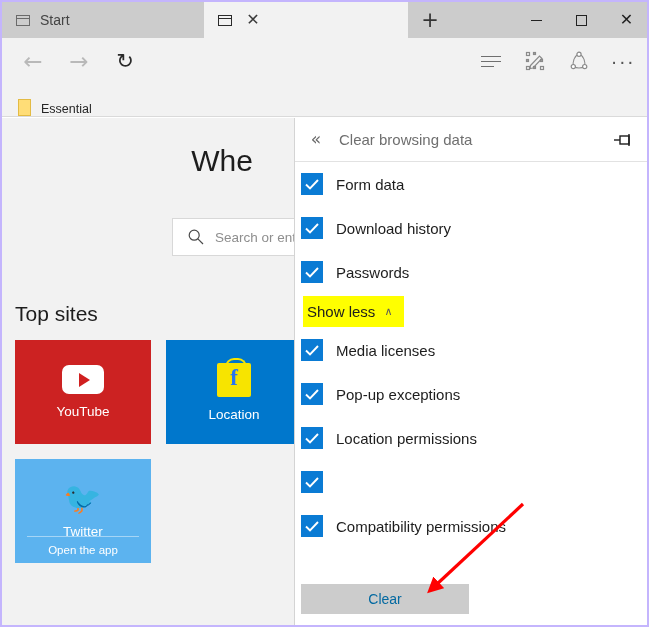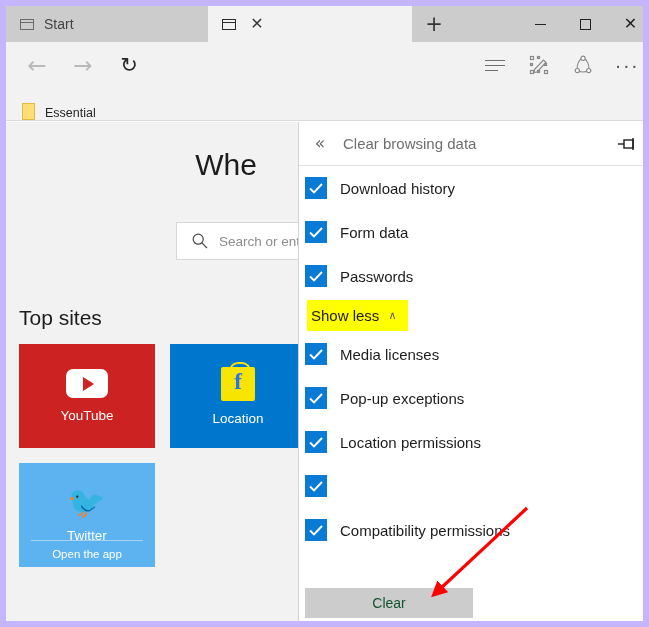--- a/index.html
+++ b/index.html
@@ -12,21 +12,21 @@
     -webkit-font-smoothing: antialiased;
   }
 
   #app {
     position: relative;
     width: 649px;
     height: 627px;
     overflow: hidden;
     background: #ffffff;
     box-sizing: border-box;
-    border: 6px solid #c4b5fd;
+    border: 2px solid #c4b5fd;
   }
 
   
   .tabstrip {
     position: absolute;
     left: 0; top: 0;
     width: 647px;
     height: 36px;
     background: #cccccc;
     display: flex;
@@ -332,21 +332,21 @@
   }
 
   .clear-button {
     position: absolute;
     left: 6px; top: 466px;
     width: 168px; height: 30px;
     background: #cccccc;
     border: 1px solid #cccccc;
     box-sizing: border-box;
     display: flex; align-items: center; justify-content: center;
-    font-size: 14px; color: #14532d;
+    font-size: 14px; color: #0369a1;
   }
 
   
   .annotation {
     position: absolute;
     left: 0; top: 0;
     width: 647px; height: 625px;
     pointer-events: none;
   }
 </style>
@@ -487,30 +487,30 @@
     </div>
 
     <div class="checklist">
 
       <div class="check-row">
         <span class="checkbox">
           <svg width="16" height="13" viewBox="0 0 16 13">
               <polyline points="2,6.5 6,10.5 14,2" fill="none" stroke="#ffffff" stroke-width="1.9"></polyline>
             </svg>
         </span>
+        <span class="check-label">Form data</span>
+      </div>
+
+      <div class="check-row">
+        <span class="checkbox">
+          <svg width="16" height="13" viewBox="0 0 16 13">
+              <polyline points="2,6.5 6,10.5 14,2" fill="none" stroke="#ffffff" stroke-width="1.9"></polyline>
+            </svg>
+        </span>
         <span class="check-label">Download history</span>
-      </div>
-
-      <div class="check-row">
-        <span class="checkbox">
-          <svg width="16" height="13" viewBox="0 0 16 13">
-              <polyline points="2,6.5 6,10.5 14,2" fill="none" stroke="#ffffff" stroke-width="1.9"></polyline>
-            </svg>
-        </span>
-        <span class="check-label">Form data</span>
       </div>
 
       <div class="check-row">
         <span class="checkbox">
           <svg width="16" height="13" viewBox="0 0 16 13">
               <polyline points="2,6.5 6,10.5 14,2" fill="none" stroke="#ffffff" stroke-width="1.9"></polyline>
             </svg>
         </span>
         <span class="check-label">Passwords</span>
       </div>

